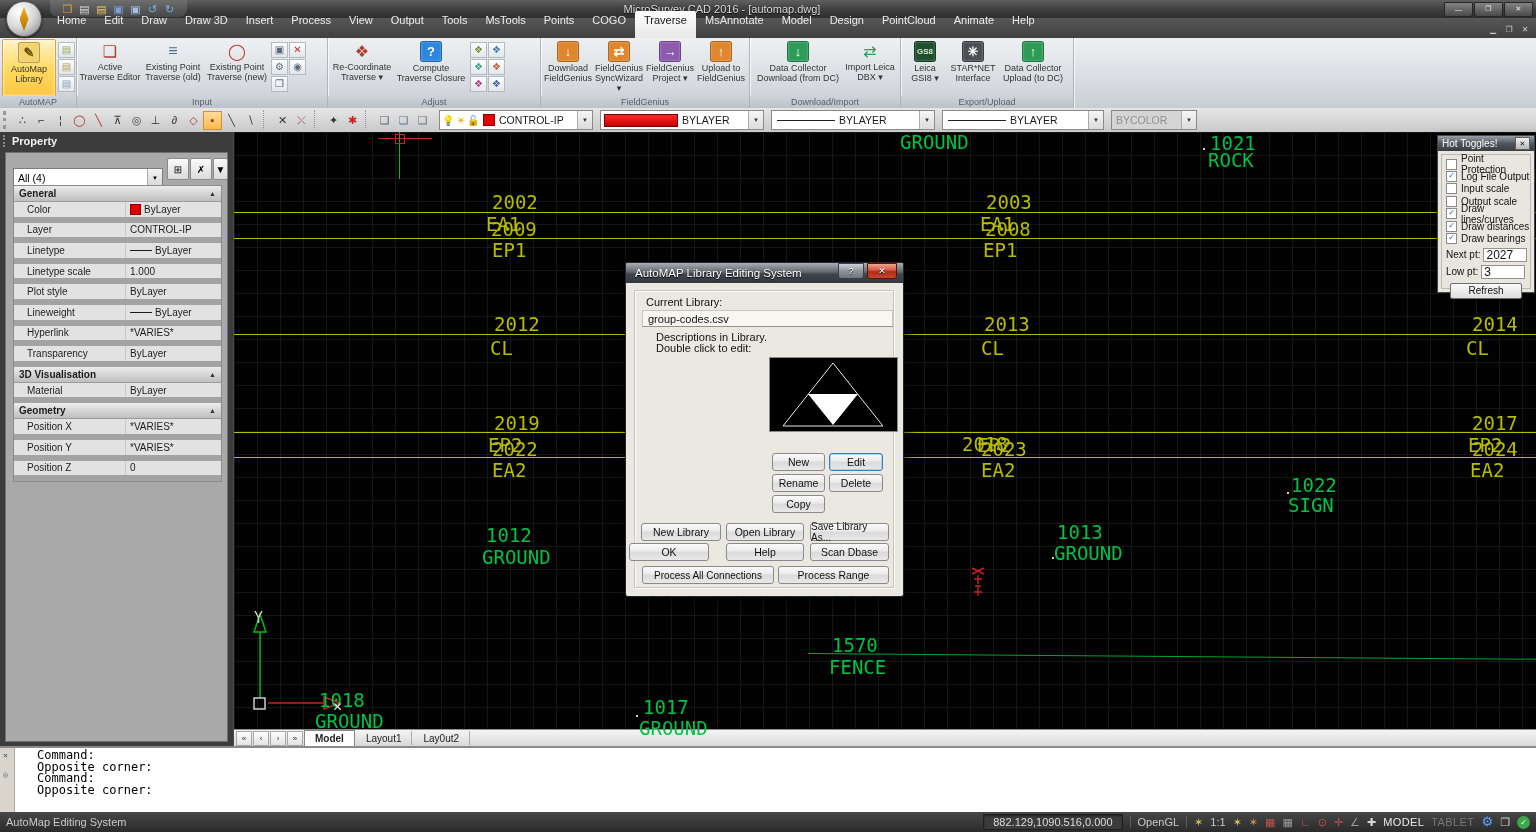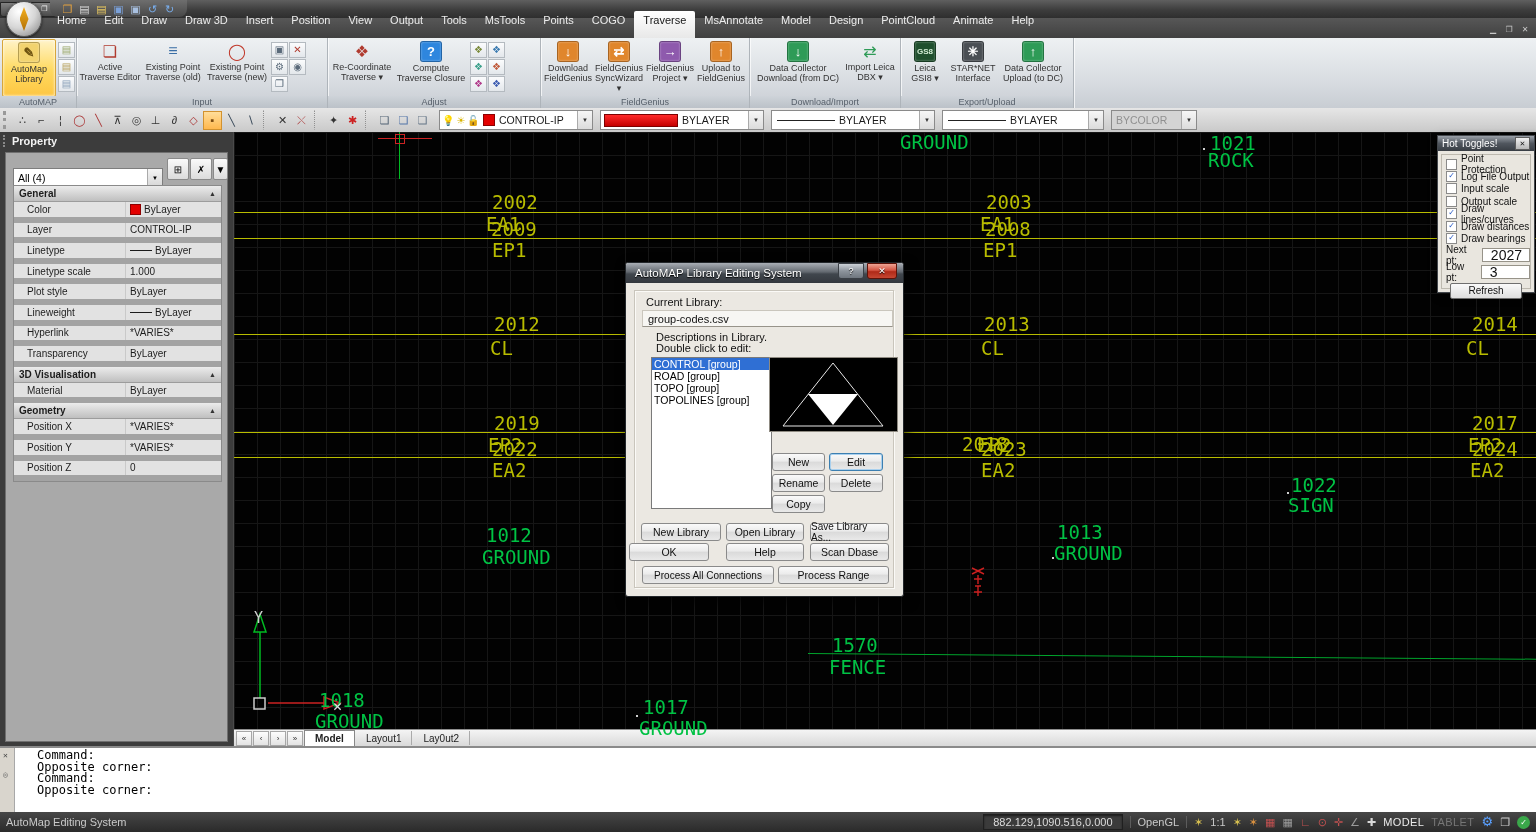--- a/index.html
+++ b/index.html
@@ -108,21 +108,21 @@
 
   
   .ht{position:absolute;left:1437px;top:3px;width:96px;height:156px;background:#e9e6df;border:1px solid #43474c;box-shadow:2px 2px 8px rgba(0,0,0,.6);font-size:10px;color:#111}
   .ht-title{height:15px;background:linear-gradient(#9aa0a8,#50565e 50%,#383d44);color:#fff;display:flex;align-items:center;padding:0 4px;font-size:10px}
   .ht-x{margin-left:auto;width:13px;height:11px;background:linear-gradient(#f0f0f0,#b8b8b8);border:1px solid #5d5d5d;color:#222;font-size:7px;display:flex;align-items:center;justify-content:center}
   .ht-body{position:absolute;left:3px;top:18px;right:3px;bottom:3px;border:1px solid #bdb9af;background:#e9e6df;padding-top:3px}
   .ht-row{display:flex;align-items:center;height:12.4px;padding-left:4px;gap:4px}
   .ht-box{width:9px;height:9px;background:#fff;border:1px solid #8a8a8a;font-size:8px;line-height:8px;text-align:center;color:#2457c5;flex:0 0 auto}
   .ht-row.checked .ht-box::after{content:"✓"}
   .ht-frow{display:flex;align-items:center;padding-left:4px;gap:3px;height:14px;margin-top:3px}
-  .ht-input{width:40px;height:12px;background:#fff;border:1px solid #979389;font-size:14px;padding-left:8px;display:flex;align-items:center}
+  .ht-input{width:40px;height:12px;background:#fff;border:1px solid #979389;font-size:12px;padding-left:2px;display:flex;align-items:center}
   .ht-refresh{margin:4px auto 0;width:70px;height:14px;background:linear-gradient(#fafafa,#dedede);border:1px solid #6f6f6f;border-radius:2px;font-size:10px;display:flex;align-items:center;justify-content:center}
 
   
   .cmd{position:absolute;left:0;top:746px;width:1536px;height:66px;background:#fff;border-top:2px solid #8a8a8a;font-family:"DejaVu Sans Mono",monospace;font-size:12px;color:#000}
   .cmd-dock{position:absolute;left:0;top:0;width:14px;height:100%;background:#d9d5cd;border-right:1px solid #a8a8a8}
   .cmd-x{position:absolute;left:3px;top:3px;font-size:8px;color:#444}
   .cmd-pin{position:absolute;left:3px;top:22px;font-size:8px;color:#666}
   .cmd-hist{position:absolute;left:15px;top:2px;right:2px;height:45px;padding-left:22px;line-height:11.5px}
   .cmd-line{height:11.5px}
   .cmd-input{position:absolute;left:15px;bottom:2px;right:3px;height:15px;border:1px solid #a8a8a8;padding-left:22px;display:flex;align-items:center}
@@ -148,34 +148,35 @@
       </div>
     <div class="qat">
       <span class="qic" style="color: rgb(224, 160, 64);">❐</span>
         <span class="qic" style="color: rgb(216, 216, 216);">▤</span>
         <span class="qic" style="color: rgb(232, 200, 96);">▤</span>
         <span class="qic" style="color: rgb(122, 160, 216);">▣</span>
         <span class="qic" style="color: rgb(168, 192, 224);">▣</span>
         <span class="qic" style="color: rgb(122, 176, 240);">↺</span>
         <span class="qic" style="color: rgb(122, 176, 240);">↻</span>
     </div>
+    <div class="title">MicroSurvey CAD 2016  - [automap.dwg]</div>
     <div class="winbtns">
       <div class="wbtn">—</div>
         <div class="wbtn">❐</div>
         <div class="wbtn">✕</div>
     </div>
   </div>
 
   <div class="menurow">
     <div class="mtab">Home</div>
       <div class="mtab">Edit</div>
       <div class="mtab">Draw</div>
       <div class="mtab">Draw 3D</div>
       <div class="mtab">Insert</div>
-      <div class="mtab">Position</div>
+      <div class="mtab">Process</div>
       <div class="mtab">View</div>
       <div class="mtab">Output</div>
       <div class="mtab">Tools</div>
       <div class="mtab">MsTools</div>
       <div class="mtab">Points</div>
       <div class="mtab">COGO</div>
       <div class="mtab active">Traverse</div>
       <div class="mtab">MsAnnotate</div>
       <div class="mtab">Model</div>
       <div class="mtab">Design</div>
@@ -546,26 +547,20 @@
       <div class="dlg-title">
         <span>AutoMAP Library Editing System</span>
         <div class="dlg-help">?</div>
         <div class="dlg-x">✕</div>
       </div>
       <div class="dlg-frame"></div>
       <div class="dlg-label" style="left:20px;top:33px">Current Library:</div>
       <div class="dlg-file">group-codes.csv</div>
       <div class="dlg-label" style="left:30px;top:68px">Descriptions in Library.</div>
       <div class="dlg-label" style="left:30px;top:79px">Double click to edit:</div>
-      <div class="dlg-list">
-        <div class="dlg-li selected">CONTROL [group]</div>
-          <div class="dlg-li">ROAD [group]</div>
-          <div class="dlg-li">TOPO [group]</div>
-          <div class="dlg-li">TOPOLINES [group]</div>
-      </div>
       <div class="dlg-preview">
         <svg width="127" height="73" viewBox="0 0 127 73">
           <polygon points="63,5 13,68 113,68" fill="none" stroke="#e8e8e8" stroke-width="1"></polygon>
           <polygon points="38,36 88,36 63,67" fill="#ffffff"></polygon>
         </svg>
       </div>
       <div class="dbtn" style="left:146px;top:190px;width:51px;height:16px">New</div>
       <div class="dbtn focus" style="left:203px;top:190px;width:52px;height:16px">Edit</div>
       <div class="dbtn" style="left:146px;top:211px;width:51px;height:16px">Rename</div>
       <div class="dbtn" style="left:203px;top:211px;width:52px;height:16px">Delete</div>

